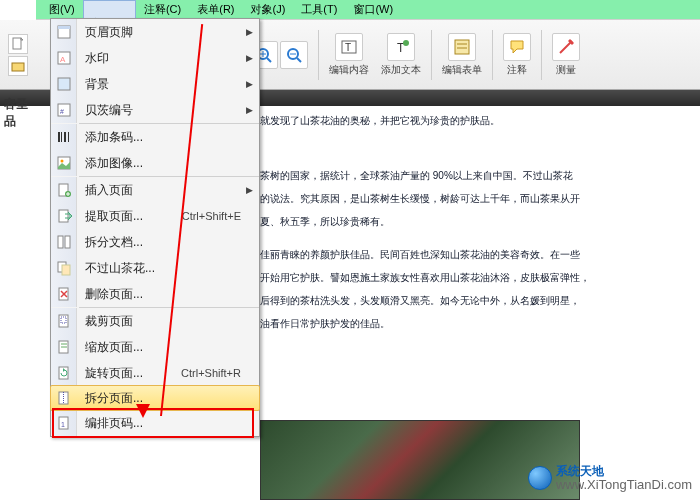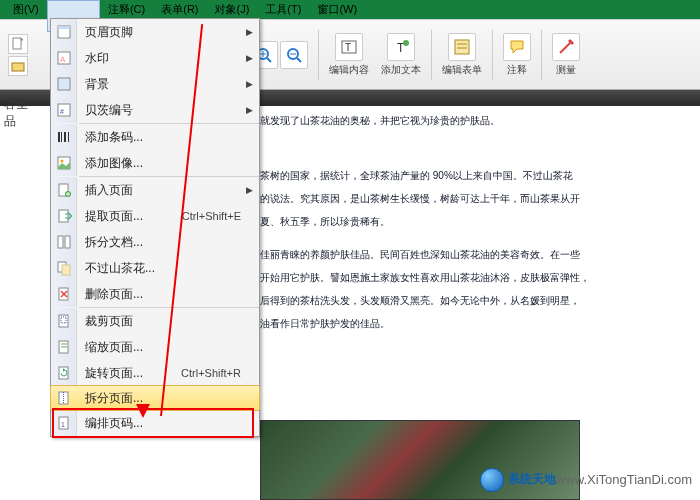--- a/index.html
+++ b/index.html
@@ -1,48 +1,48 @@
 <!DOCTYPE html>
 <html><head>
 <meta charset="utf-8">
 <style>
 * { margin: 0; padding: 0; box-sizing: border-box; font-family: "Microsoft YaHei", Arial, sans-serif; }
 body { width: 700px; height: 500px; background: #fff; overflow: hidden; position: relative; }
-.menubar { height: 20px; background: #15803d; display: flex; padding-left: 5px; font-size: 11px; border-bottom: 1px solid #d0d0d0; }
+.menubar { height: 20px; background: #86efac; display: flex; padding-left: 5px; font-size: 11px; border-bottom: 1px solid #d0d0d0; margin-left: 36px; }
 .menubar-item { padding: 2px 8px; cursor: default; }
 .menubar-item.active { background: #d8e5f5; border: 1px solid #8cb0dd; padding: 15px 7px; }
 .toolbar-area { height: 70px; background: linear-gradient(#f8f8f8, #eaeaea); border-bottom: 1px solid #aaa; display: flex; align-items: center; padding-left: 8px; gap: 4px; }
 .tb-left { display: flex; flex-direction: column; gap: 2px; margin-right: 4px; }
 .tb-small { width: 20px; height: 20px; background: #fff; border: 1px solid #ccc; display: flex; align-items: center; justify-content: center; }
 .tb-group { display: flex; flex-direction: column; align-items: center; gap: 2px; padding: 0 4px; }
 .tb-icon-big { width: 28px; height: 28px; border: 1px solid #ccc; background: #fff; border-radius: 2px; display: flex; align-items: center; justify-content: center; }
 .tb-label { font-size: 10px; color: #444; }
 .tb-sep { width: 1px; height: 50px; background: #ccc; margin: 0 2px; }
 .dark-strip { height: 16px; background: linear-gradient(#4a4a4a, #2a2a2a); }
 .content-area { position: absolute; left: 260px; top: 110px; right: 0; font-size: 10px; color: #0f172a; line-height: 2.1; padding-right: 36px; }
 .content-area p { margin-bottom: 2px; }
 .left-margin { position: absolute; left: 0; top: 90px; width: 40px; font-size: 12px; color: #333; }
-.lm-line { padding: 6px 4px; }
+.lm-line { padding: 6px 4px; font-weight: bold; }
 .bottom-image { position: absolute; left: 260px; top: 420px; width: 320px; height: 80px; background: linear-gradient(135deg, #2d4a2d 0%, #4a6b4a 30%, #8b3a3a 45%, #2d4a2d 60%, #6b8b6b 100%); border: 1px solid #333; }
 .dropdown { position: absolute; left: 50px; top: 18px; width: 210px; background: #f4f4f4; border: 1px solid #999; box-shadow: 2px 2px 3px rgba(0,0,0,0.3); font-size: 12px; z-index: 10; }
 .dd-item { display: flex; align-items: center; height: 26px; position: relative; }
 .dd-icon-col { width: 26px; height: 100%; background: linear-gradient(90deg, #eef1f7, #e3e8f1); border-right: 1px solid #d8d8d8; display: flex; align-items: center; justify-content: center; }
 .dd-icon { width: 16px; height: 16px; }
 .dd-label { padding-left: 8px; flex: 1; color: #222; }
 .dd-shortcut { padding-right: 18px; color: #444; font-size: 11px; }
 .dd-arrow { position: absolute; right: 6px; font-size: 9px; color: #444; }
 .dd-sep { height: 1px; background: #d0d0d0; margin-left: 28px; }
 .dd-item.highlight { background: linear-gradient(#fff1b8, #ffe17a); border: 1px solid #e6b64e; border-radius: 2px; margin: -1px; z-index: 2; }
 .red-box { position: absolute; left: 52px; top: 408px; width: 202px; height: 30px; border: 2px solid #e00; z-index: 20; pointer-events: none; }
 .red-arrow { position: absolute; left: 160px; top: 22px; width: 2px; height: 394px; z-index: 15; pointer-events: none; }
 .red-arrow-line { width: 2px; height: 100%; background: #e00; transform: rotate(6deg); transform-origin: bottom; }
 .red-arrow-head { position: absolute; bottom: -2px; left: -24px; width: 0; height: 0; border-left: 7px solid transparent; border-right: 7px solid transparent; border-top: 14px solid #e00; }
 .watermark { position: absolute; right: 8px; bottom: 8px; display: flex; align-items: center; gap: 4px; font-size: 10px; z-index: 30; }
 .wm-globe { width: 24px; height: 24px; border-radius: 50%; background: radial-gradient(circle at 30% 30%, #7fc9ff, #0a5fb8); border: 1px solid #0a5fb8; }
-.wm-text { display: flex; flex-direction: row; line-height: 1.1; }
+.wm-text { display: flex; flex-direction: column; line-height: 1.1; }
 .wm-ch { color: #0a5fb8; font-weight: bold; font-size: 12px; }
 .wm-url { color: #666; font-size: 13px; }
 svg { display: block; }
 </style>
 </head>
 <body>
 
 <div class="menubar">
   <div class="menubar-item">图(V)</div>
   <div class="menubar-item active">文档(D)</div>

